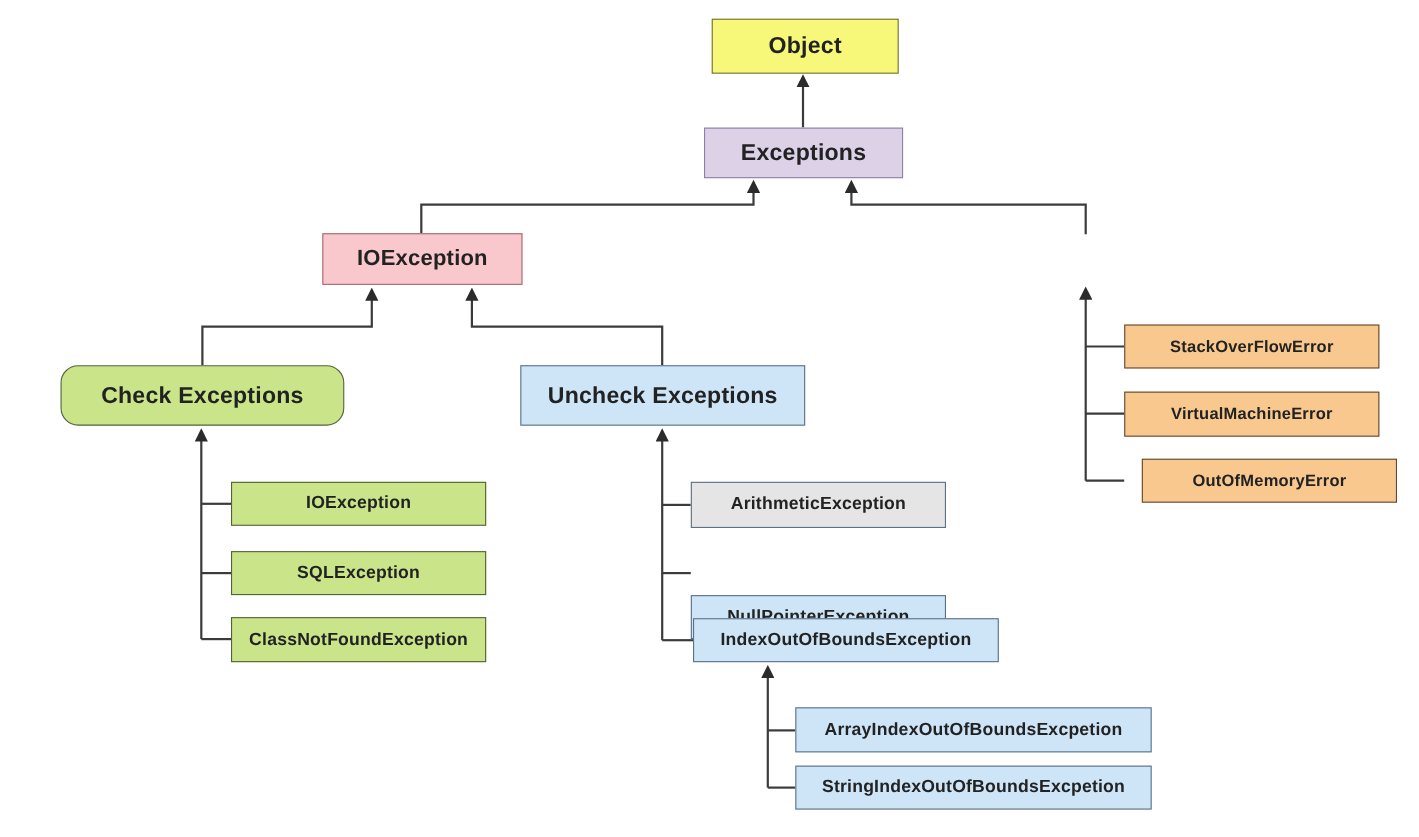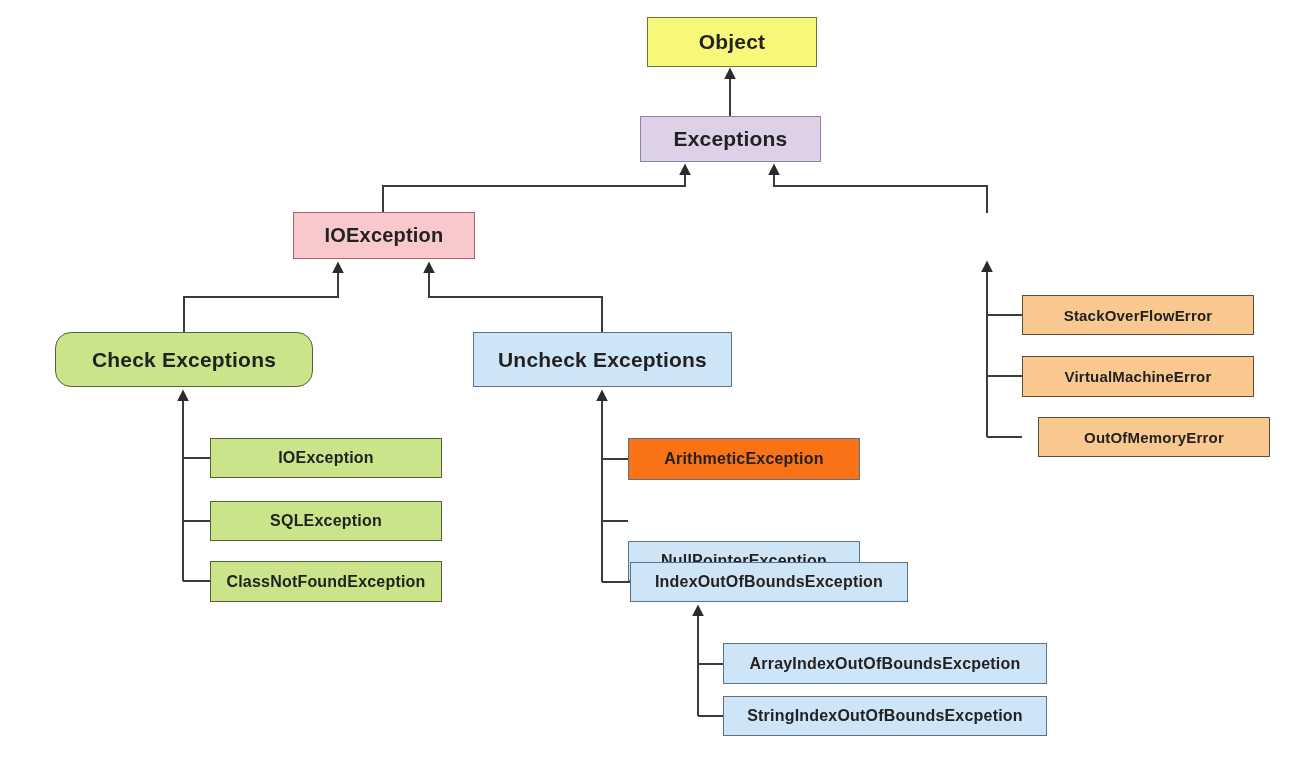--- a/index.html
+++ b/index.html
@@ -85,21 +85,21 @@
   </svg>
 
   <div class="node n-object" style="background-color: rgb(247, 248, 122); border-color: rgb(112, 112, 58);">Object</div>
   <div class="node n-throwable" style="background-color: rgb(220, 209, 231); border-color: rgb(147, 127, 166);">Exceptions</div>
   <div class="node n-exceptions" style="background-color: rgb(249, 200, 204); border-color: rgb(165, 104, 111);">IOException</div>
   <div class="node n-check" style="background-color: rgb(202, 229, 137); border-color: rgb(86, 97, 58);">Check Exceptions</div>
   <div class="node n-uncheck" style="background-color: rgb(206, 229, 248); border-color: rgb(92, 113, 135);">Uncheck Exceptions</div>
   <div class="node n-io" style="background-color: rgb(202, 229, 137); border-color: rgb(86, 97, 58);">IOException</div>
   <div class="node n-sql" style="background-color: rgb(202, 229, 137); border-color: rgb(86, 97, 58);">SQLException</div>
   <div class="node n-cnf" style="background-color: rgb(202, 229, 137); border-color: rgb(86, 97, 58);">ClassNotFoundException</div>
-  <div class="node n-arith" style="background-color: #f97316; border-color: rgb(92, 113, 135);">ArithmeticException</div>
+  <div class="node n-arith" style="background-color: #e5e5e5; border-color: rgb(92, 113, 135);">ArithmeticException</div>
   <div class="node n-np" style="background-color: rgb(206, 229, 248); border-color: rgb(92, 113, 135); margin-top: 40px;">NullPointerException</div>
   <div class="node n-ioob" style="background-color: rgb(206, 229, 248); border-color: rgb(92, 113, 135);">IndexOutOfBoundsException</div>
   <div class="node n-aioob" style="background-color: rgb(206, 229, 248); border-color: rgb(92, 113, 135);">ArrayIndexOutOfBoundsExcpetion</div>
   <div class="node n-sioob" style="background-color: rgb(206, 229, 248); border-color: rgb(92, 113, 135);">StringIndexOutOfBoundsExcpetion</div>
   <div class="node n-sofe" style="background-color: rgb(249, 200, 143); border-color: rgb(95, 76, 53);">StackOverFlowError</div>
   <div class="node n-vme" style="background-color: rgb(249, 200, 143); border-color: rgb(95, 76, 53);">VirtualMachineError</div>
   <div class="node n-oome" style="background-color: rgb(249, 200, 143); border-color: rgb(95, 76, 53);">OutOfMemoryError</div>
 
 </div>
 

